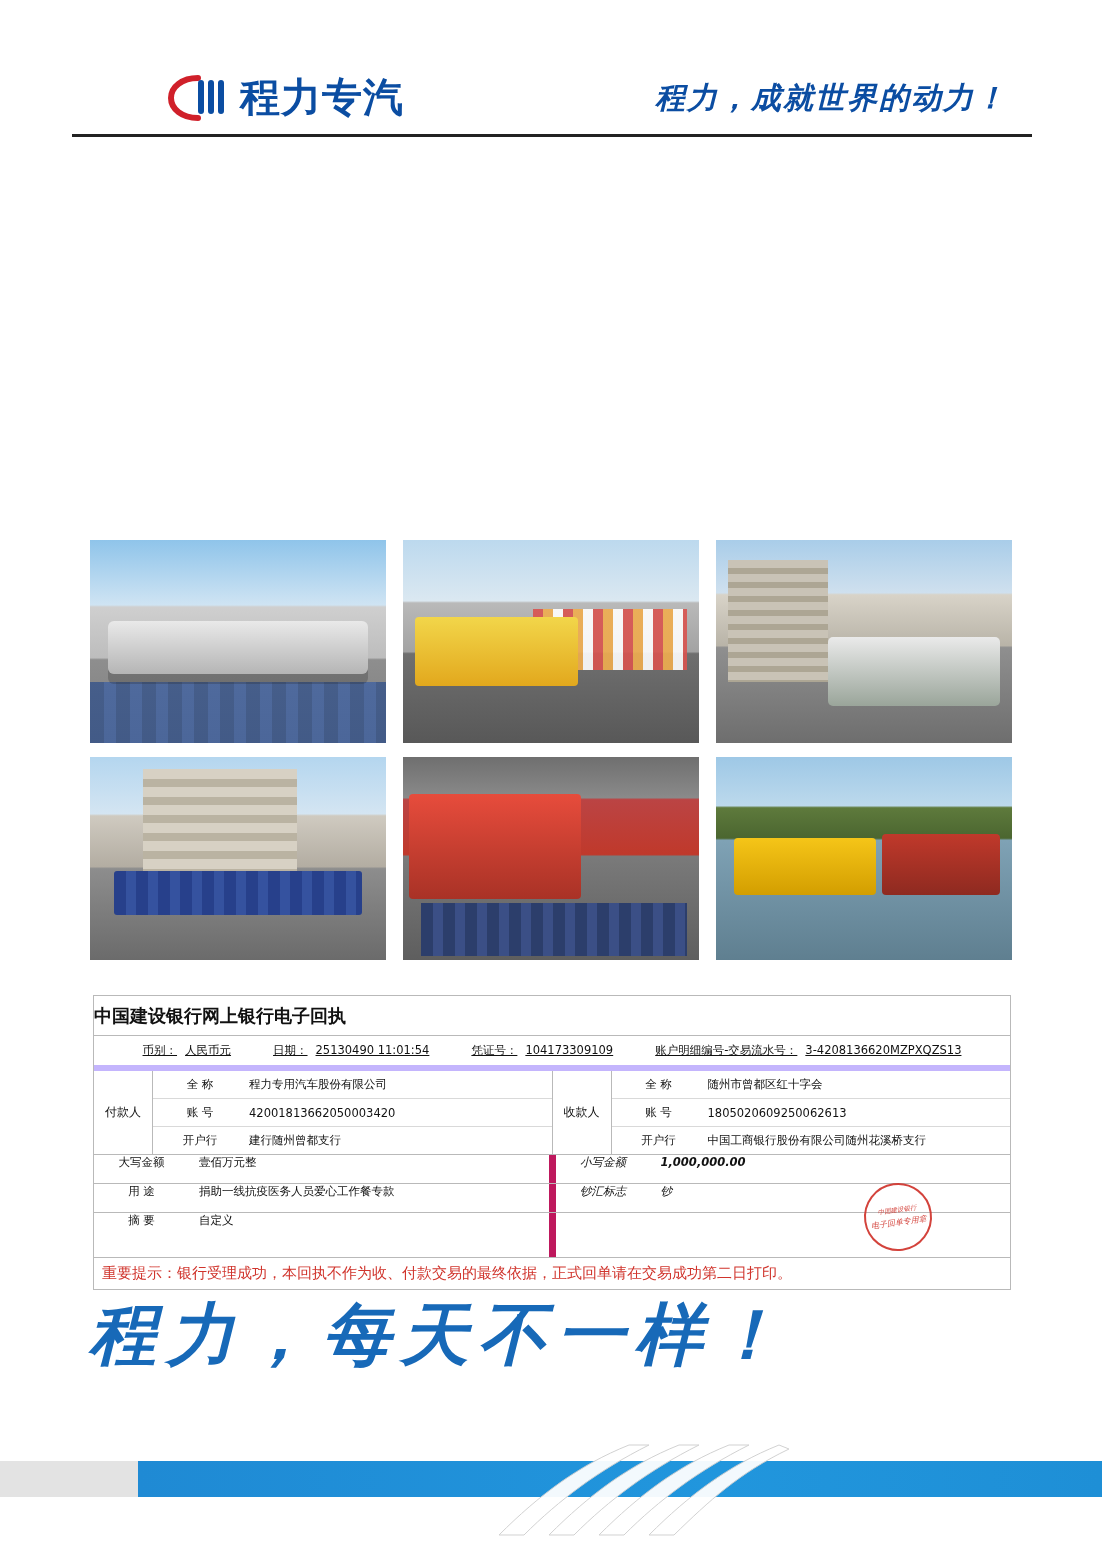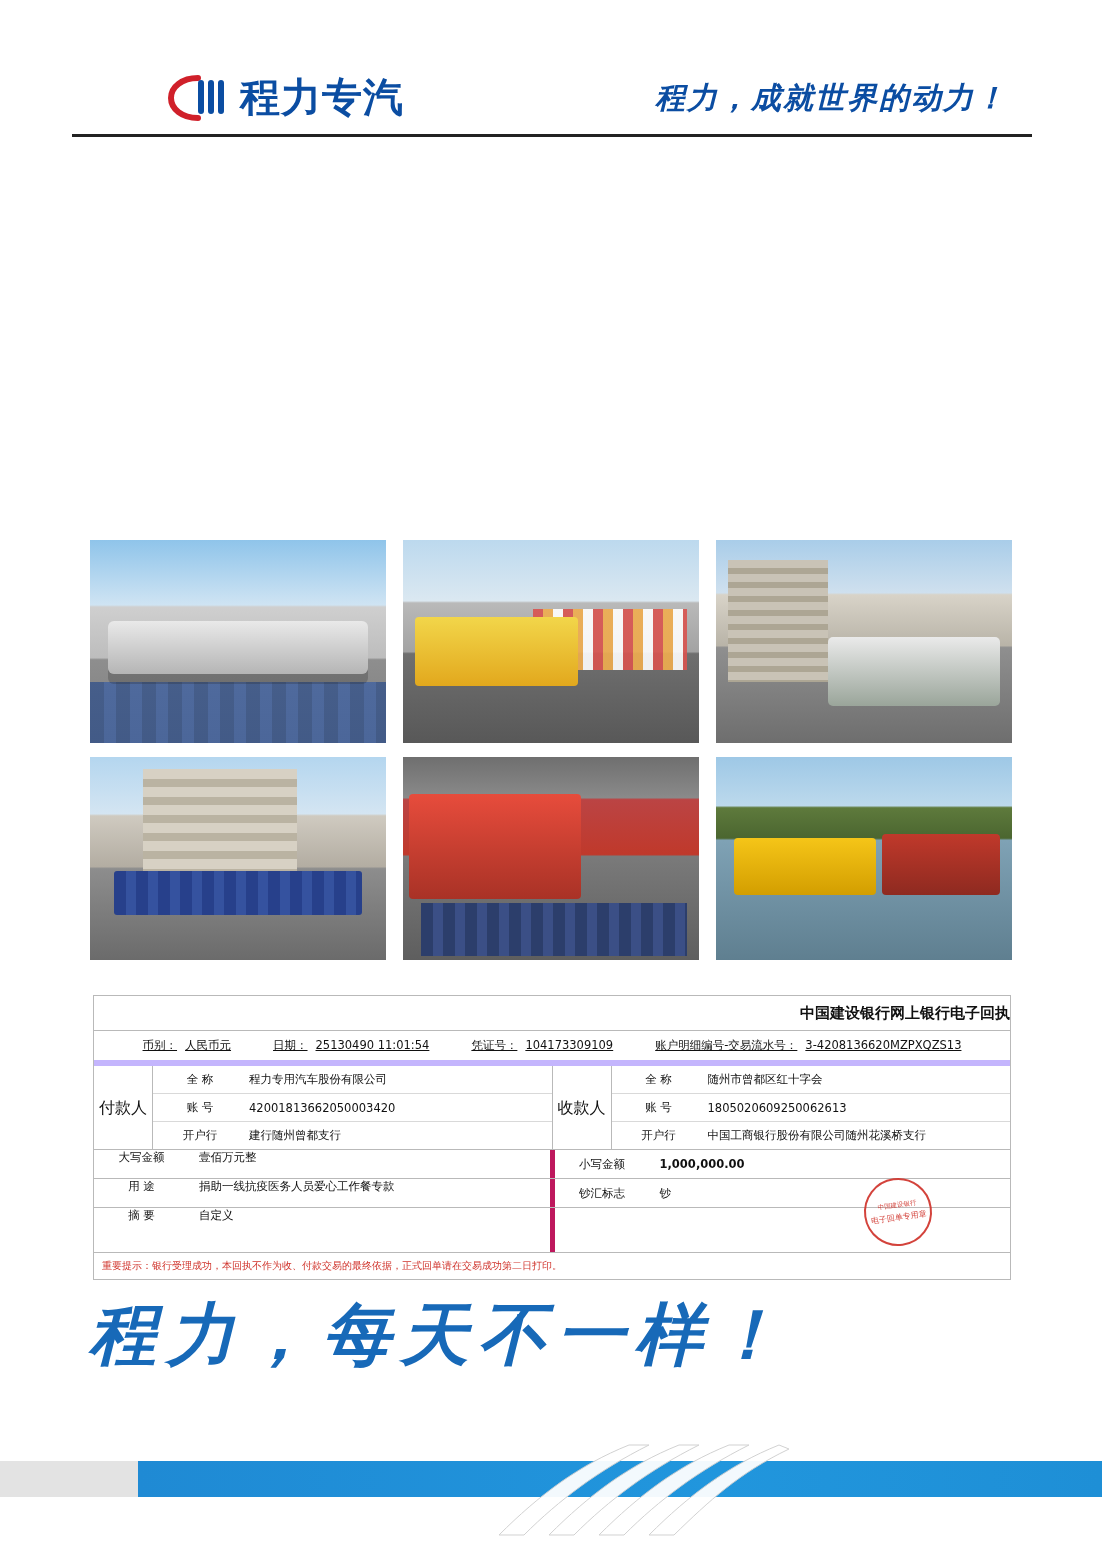--- a/index.html
+++ b/index.html
@@ -263,23 +263,23 @@
     left: 93px;
     top: 995px;
     width: 916px;
     border: 1px solid #b9b9b9;
     background: #ffffff;
     font-family: "DejaVu Sans", "Liberation Sans", sans-serif;
     font-size: 11.5px;
     color: #111111;
   }
   .receipt-title {
-    text-align: right;
+    text-align: left;
     font-weight: bold;
-    font-size: 15px;
+    font-size: 18px;
     padding: 8px 0 7px 0;
     border-bottom: 1px solid #b9b9b9;
   }
   .receipt-meta {
     display: flex;
     justify-content: center;
     gap: 42px;
     padding: 7px 0;
     border-bottom: 6px solid #c4b5fd;
     font-size: 11.5px;
@@ -298,21 +298,21 @@
     display: flex;
   }
   .party + .party { border-left: 1px solid #b9b9b9; }
   .party-side {
     width: 58px;
     flex: 0 0 58px;
     display: flex;
     align-items: center;
     justify-content: center;
     border-right: 1px solid #b9b9b9;
-    font-size: 16px;
+    font-size: 12px;
     line-height: 1.25;
     text-align: center;
   }
   .party-fields { flex: 1 1 auto; }
   .pf {
     display: flex;
     align-items: center;
     height: 27px;
     padding-left: 6px;
   }
@@ -331,21 +331,21 @@
     align-items: center;
   }
   .memo-row { border-bottom: 1px solid #b9b9b9; height: 44px; }
   .cellk {
     width: 95px;
     flex: 0 0 95px;
     text-align: center;
   }
   .cellv { flex: 1 1 auto; padding-left: 10px; }
   .half-left { display: flex; width: 50%; align-items: flex-start; height: 100%; }
-  .half-right { display: flex; width: 50%; align-items: center; height: 100%; border-left: 5px solid #be185d; position: relative; }
+  .half-right { display: flex; width: 50%; align-items: flex-start; height: 100%; border-left: 7px solid #be185d; position: relative; font-style: italic; }
   .bold-amt { font-weight: bold; }
 
   .stamp {
     position: absolute;
     right: 78px;
     top: -30px;
     width: 64px;
     height: 64px;
     border: 2px solid #d0342c;
     border-radius: 50%;
@@ -358,21 +358,21 @@
     justify-content: center;
     text-align: center;
     transform: rotate(-8deg);
     opacity: .92;
   }
   .stamp .s1 { font-size: 6.5px; }
   .stamp .s2 { font-size: 8px; margin-top: 3px; }
   .notice {
     color: #d0342c;
     padding: 6px 8px;
-    font-size: 10px;
+    font-size: 15px;
   }
 
   
   .footer-slogan {
     position: absolute;
     left: 0; right: 0;
     top: 1290px;
     text-align: center;
     font-family: "DejaVu Serif", serif;
     font-style: italic;

